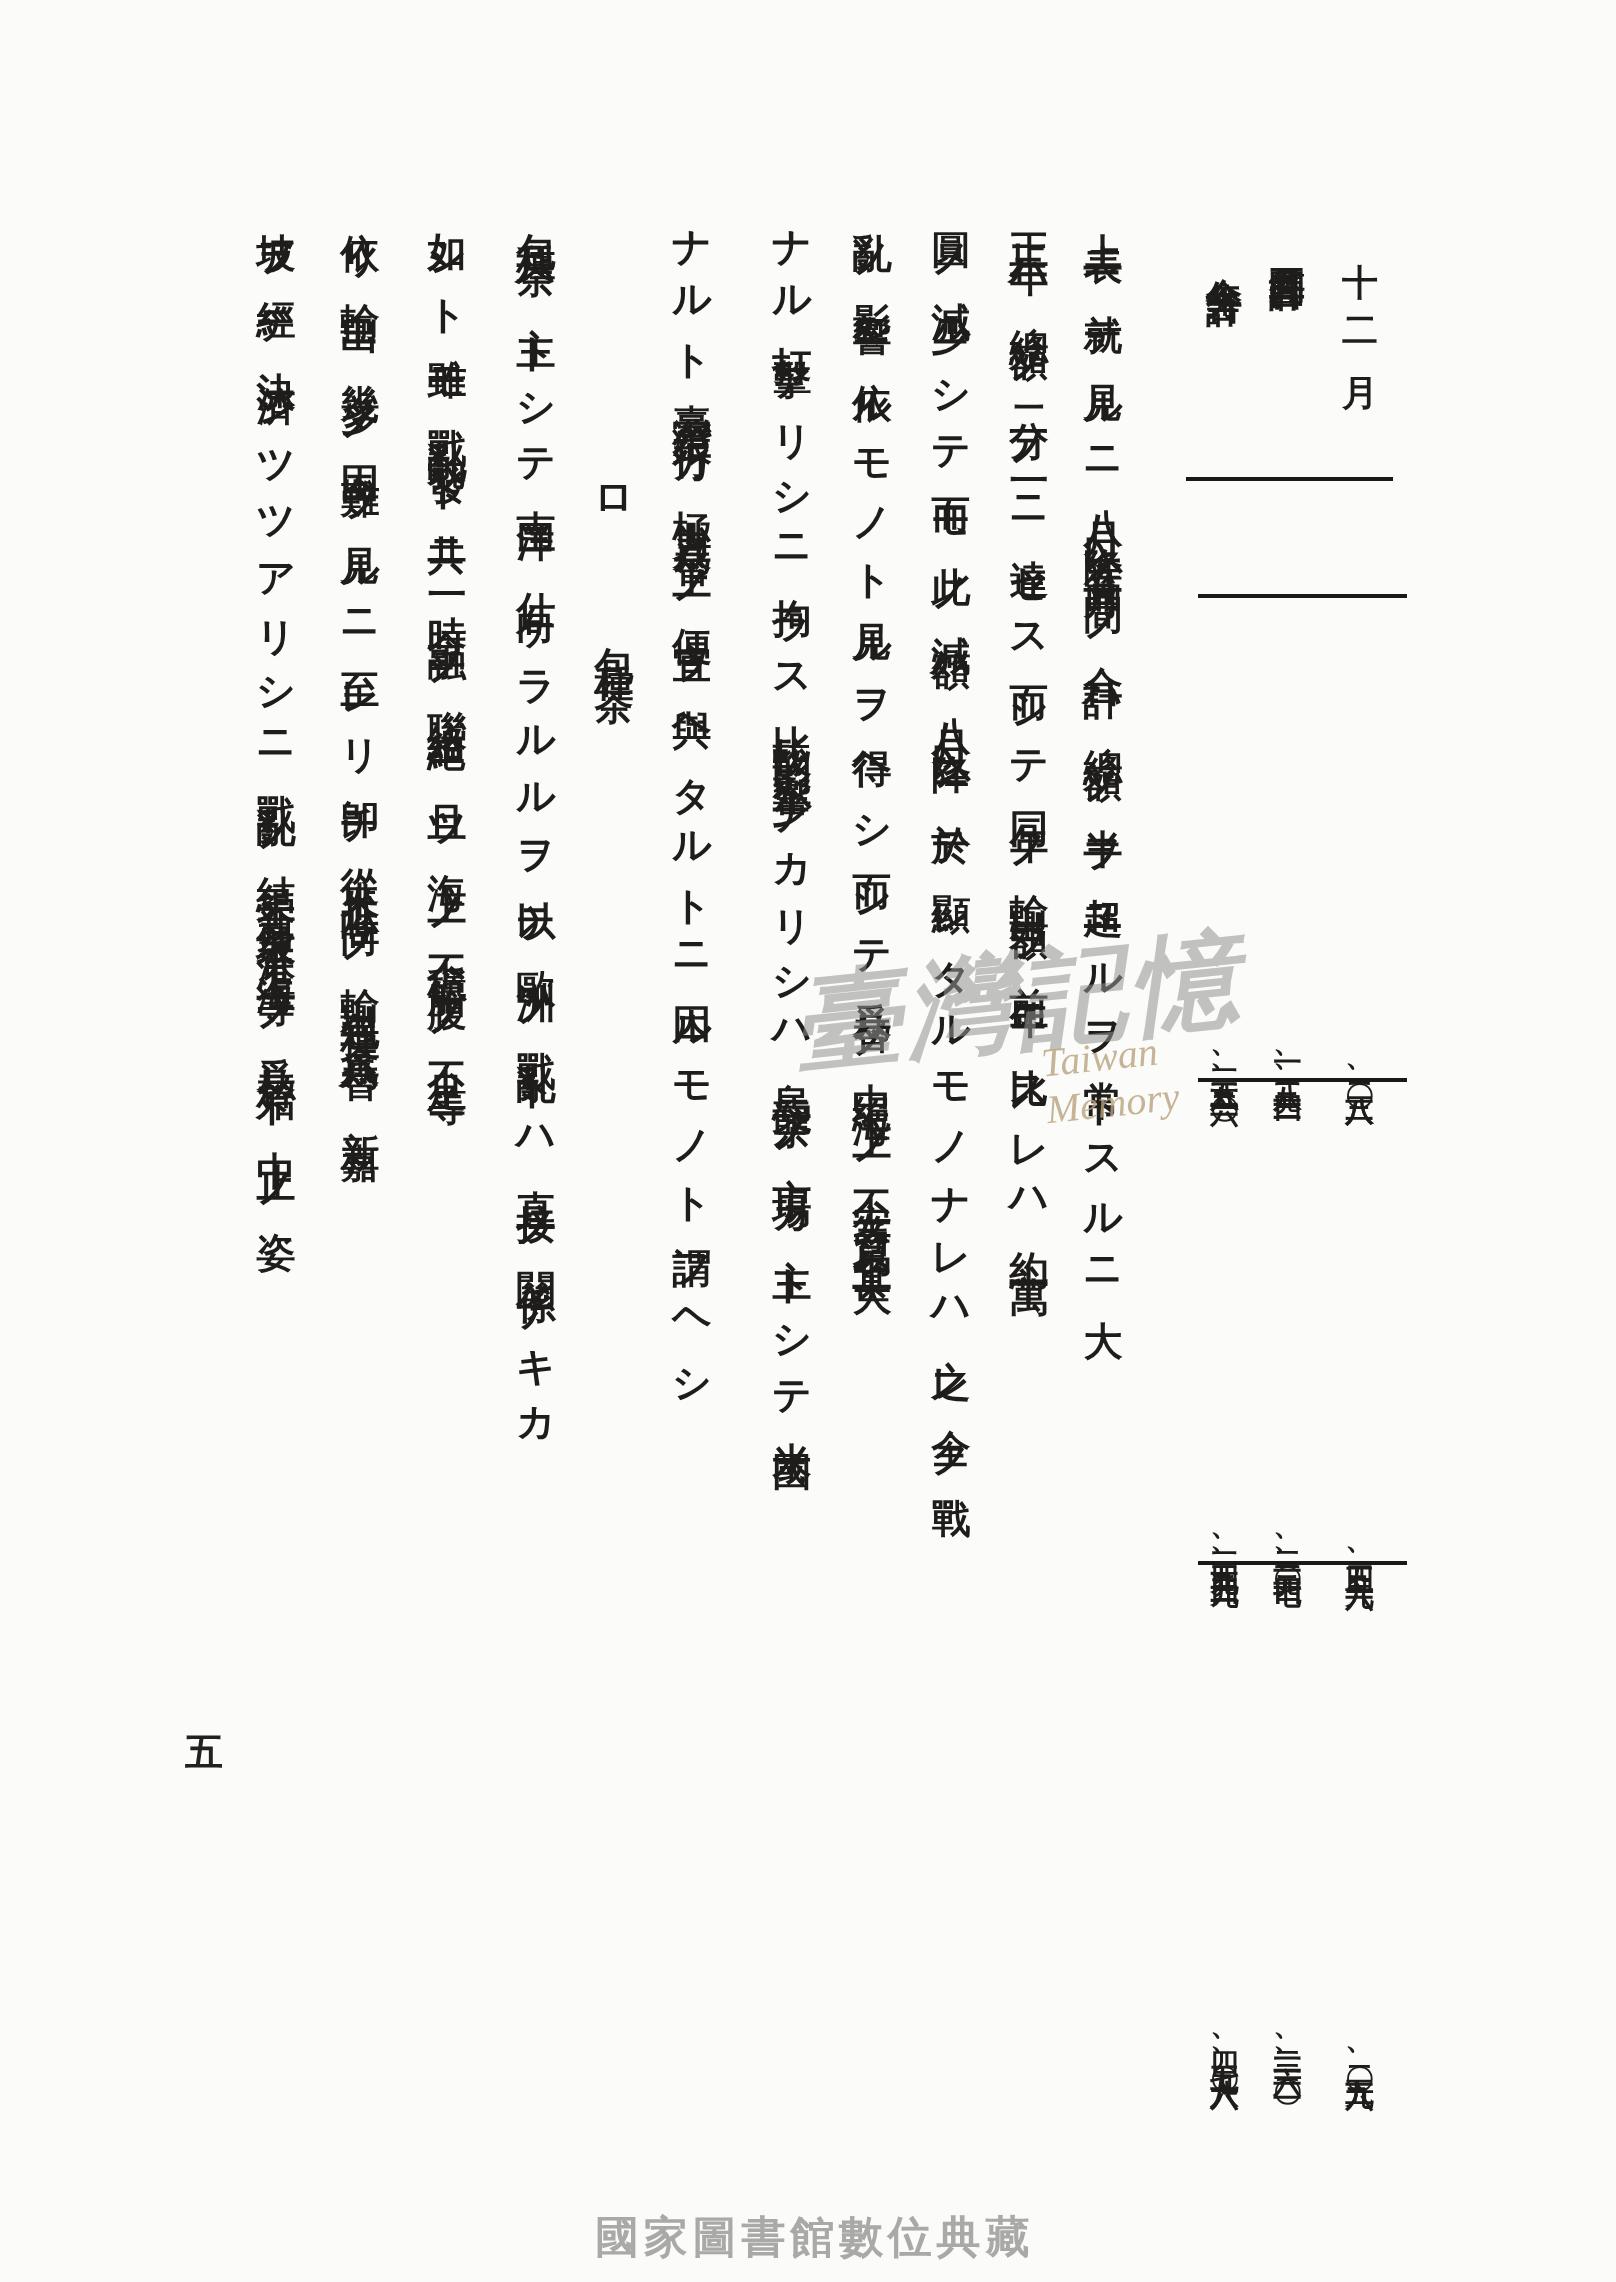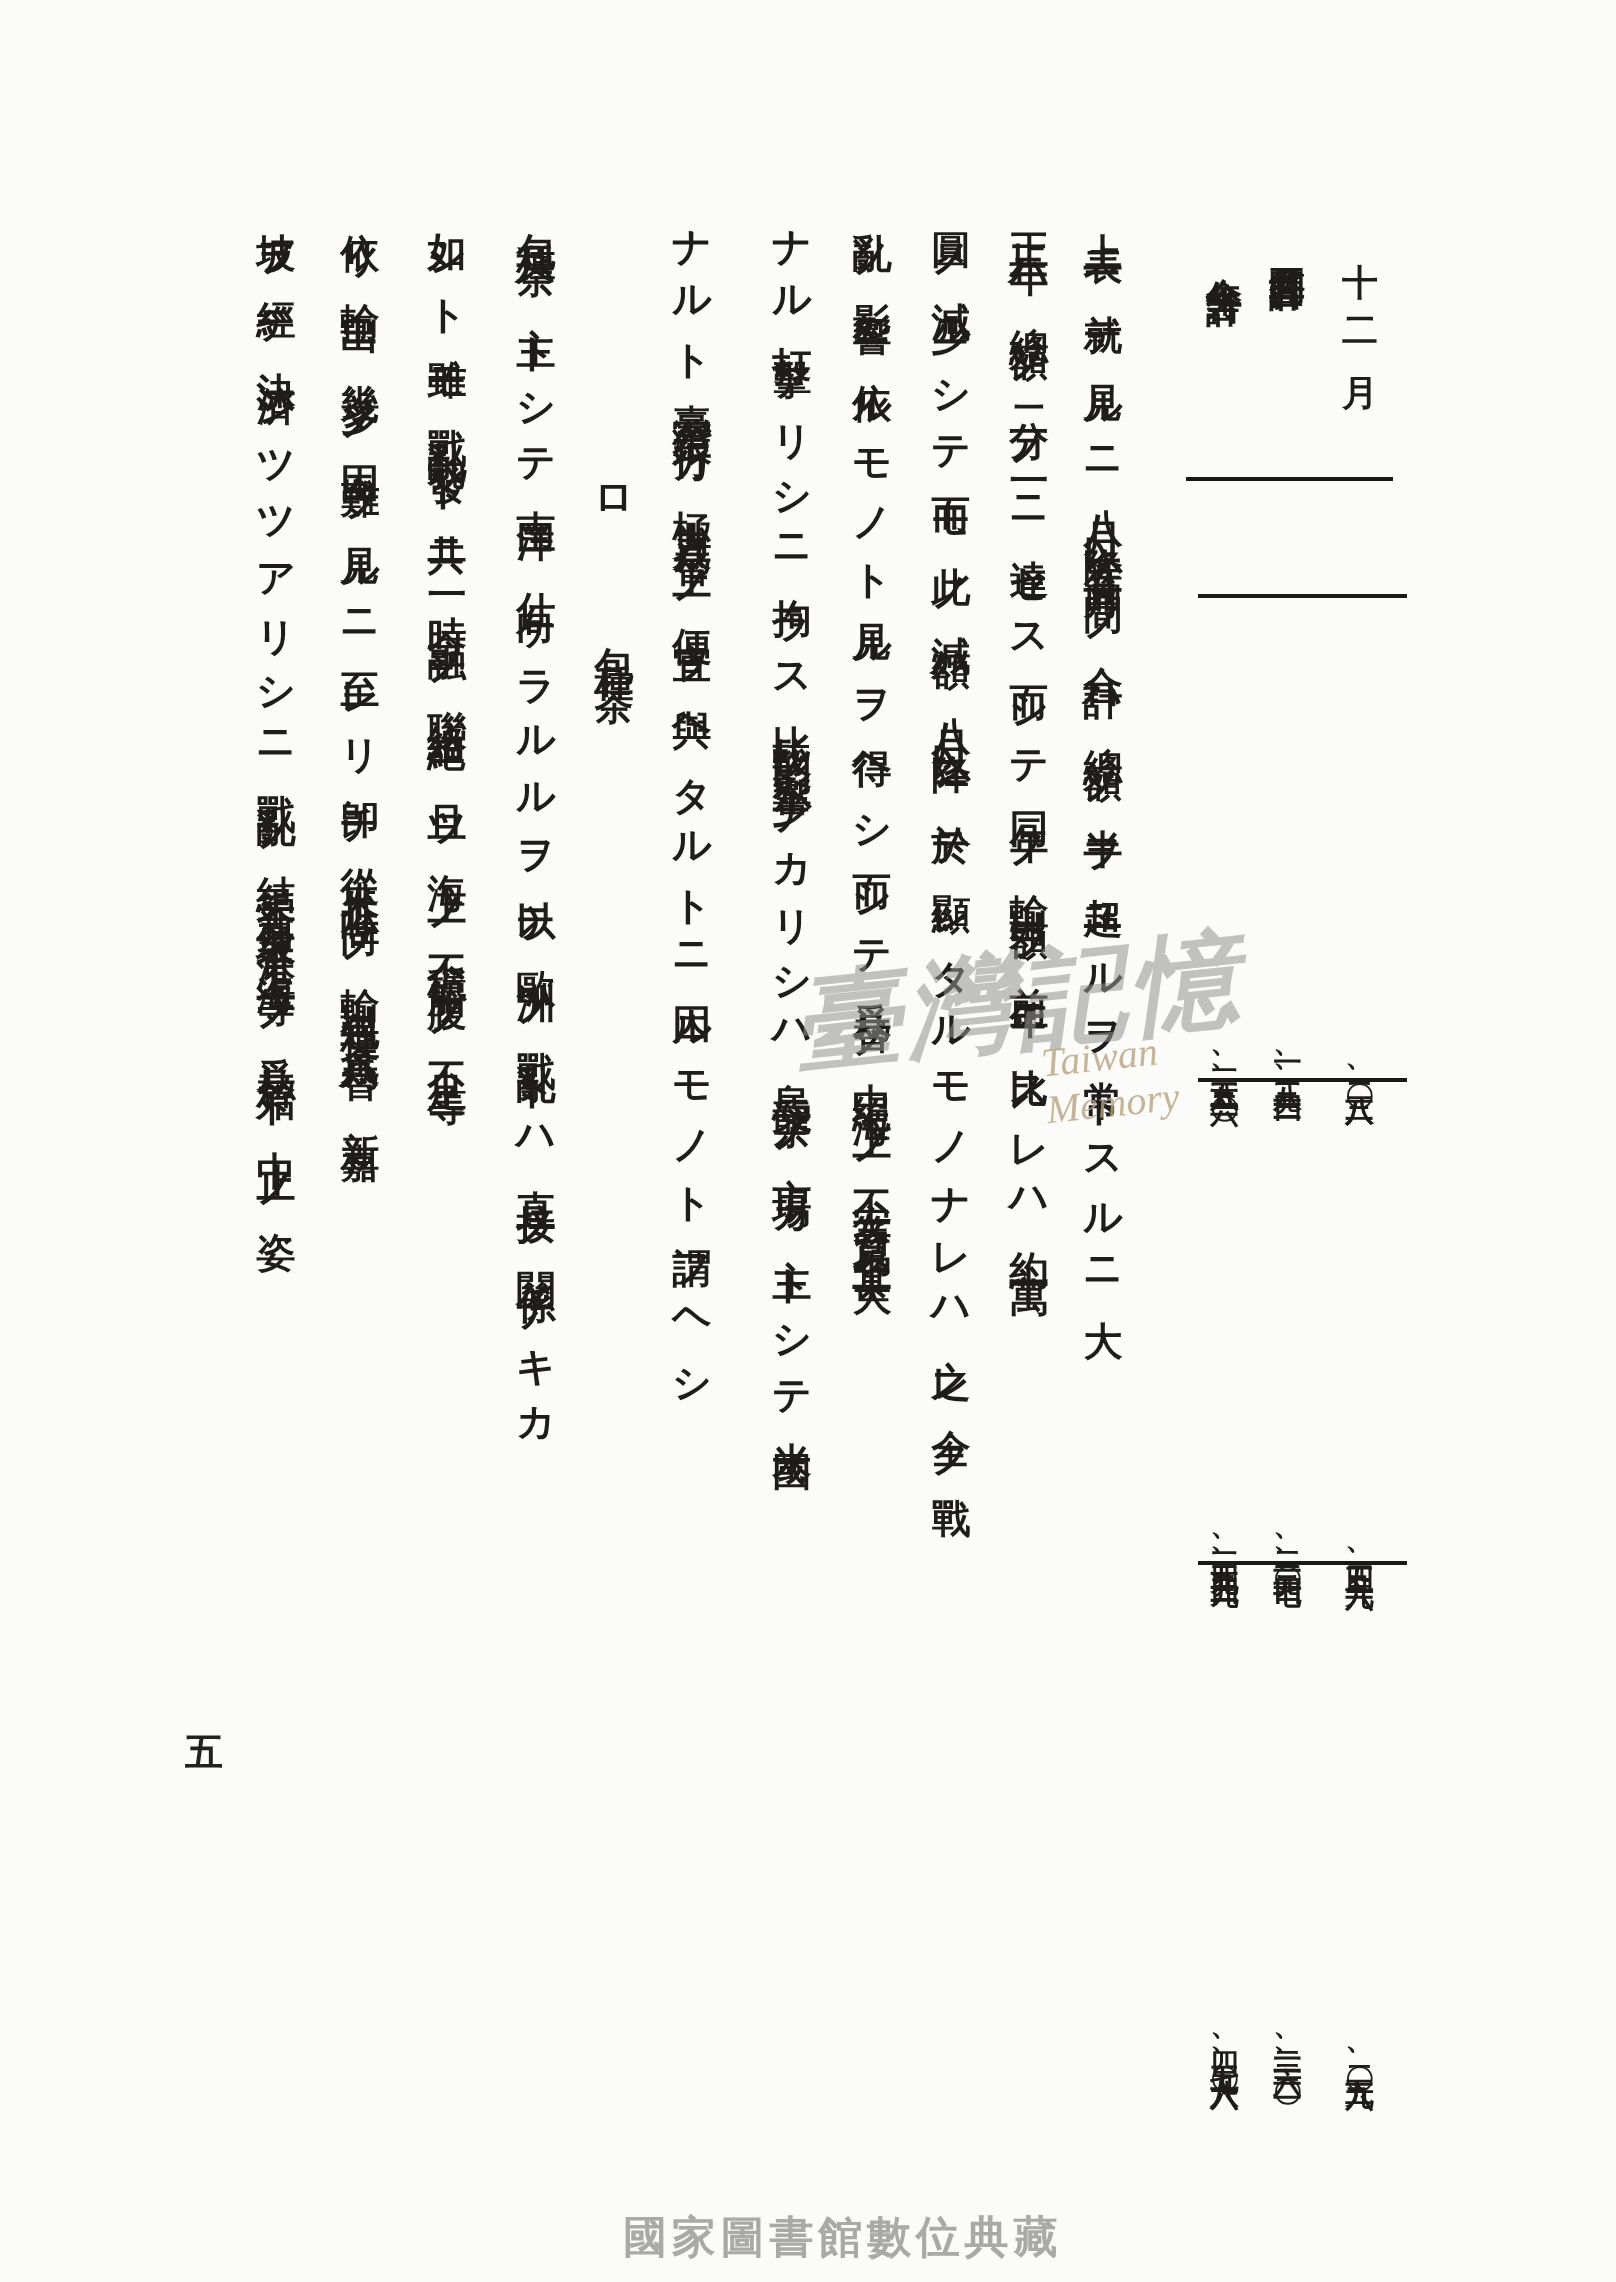--- a/index.html
+++ b/index.html
@@ -78,21 +78,20 @@
     font-weight:bold;
     color:#22211f;
   }
   .footer-text{
     position:absolute;
     left:595px; top:2208px;
     font-size:44px;
     letter-spacing:4.8px;
     color:#a9a9a7;
     font-weight:bold;
-    margin-left:28px;
   }
 </style>
 </head>
 <body>
 
 <div class="page">
 
   <div class="vtext hdr-label hdr-dec" style="left:1339px;top:234px;">十二月</div>
   <div class="vtext hdr-label hdr-five" style="left:1266px;top:240px;">五箇月間合計</div>
   <div class="vtext hdr-label hdr-year" style="left:1203px;top:249px;">全年分合計</div>

